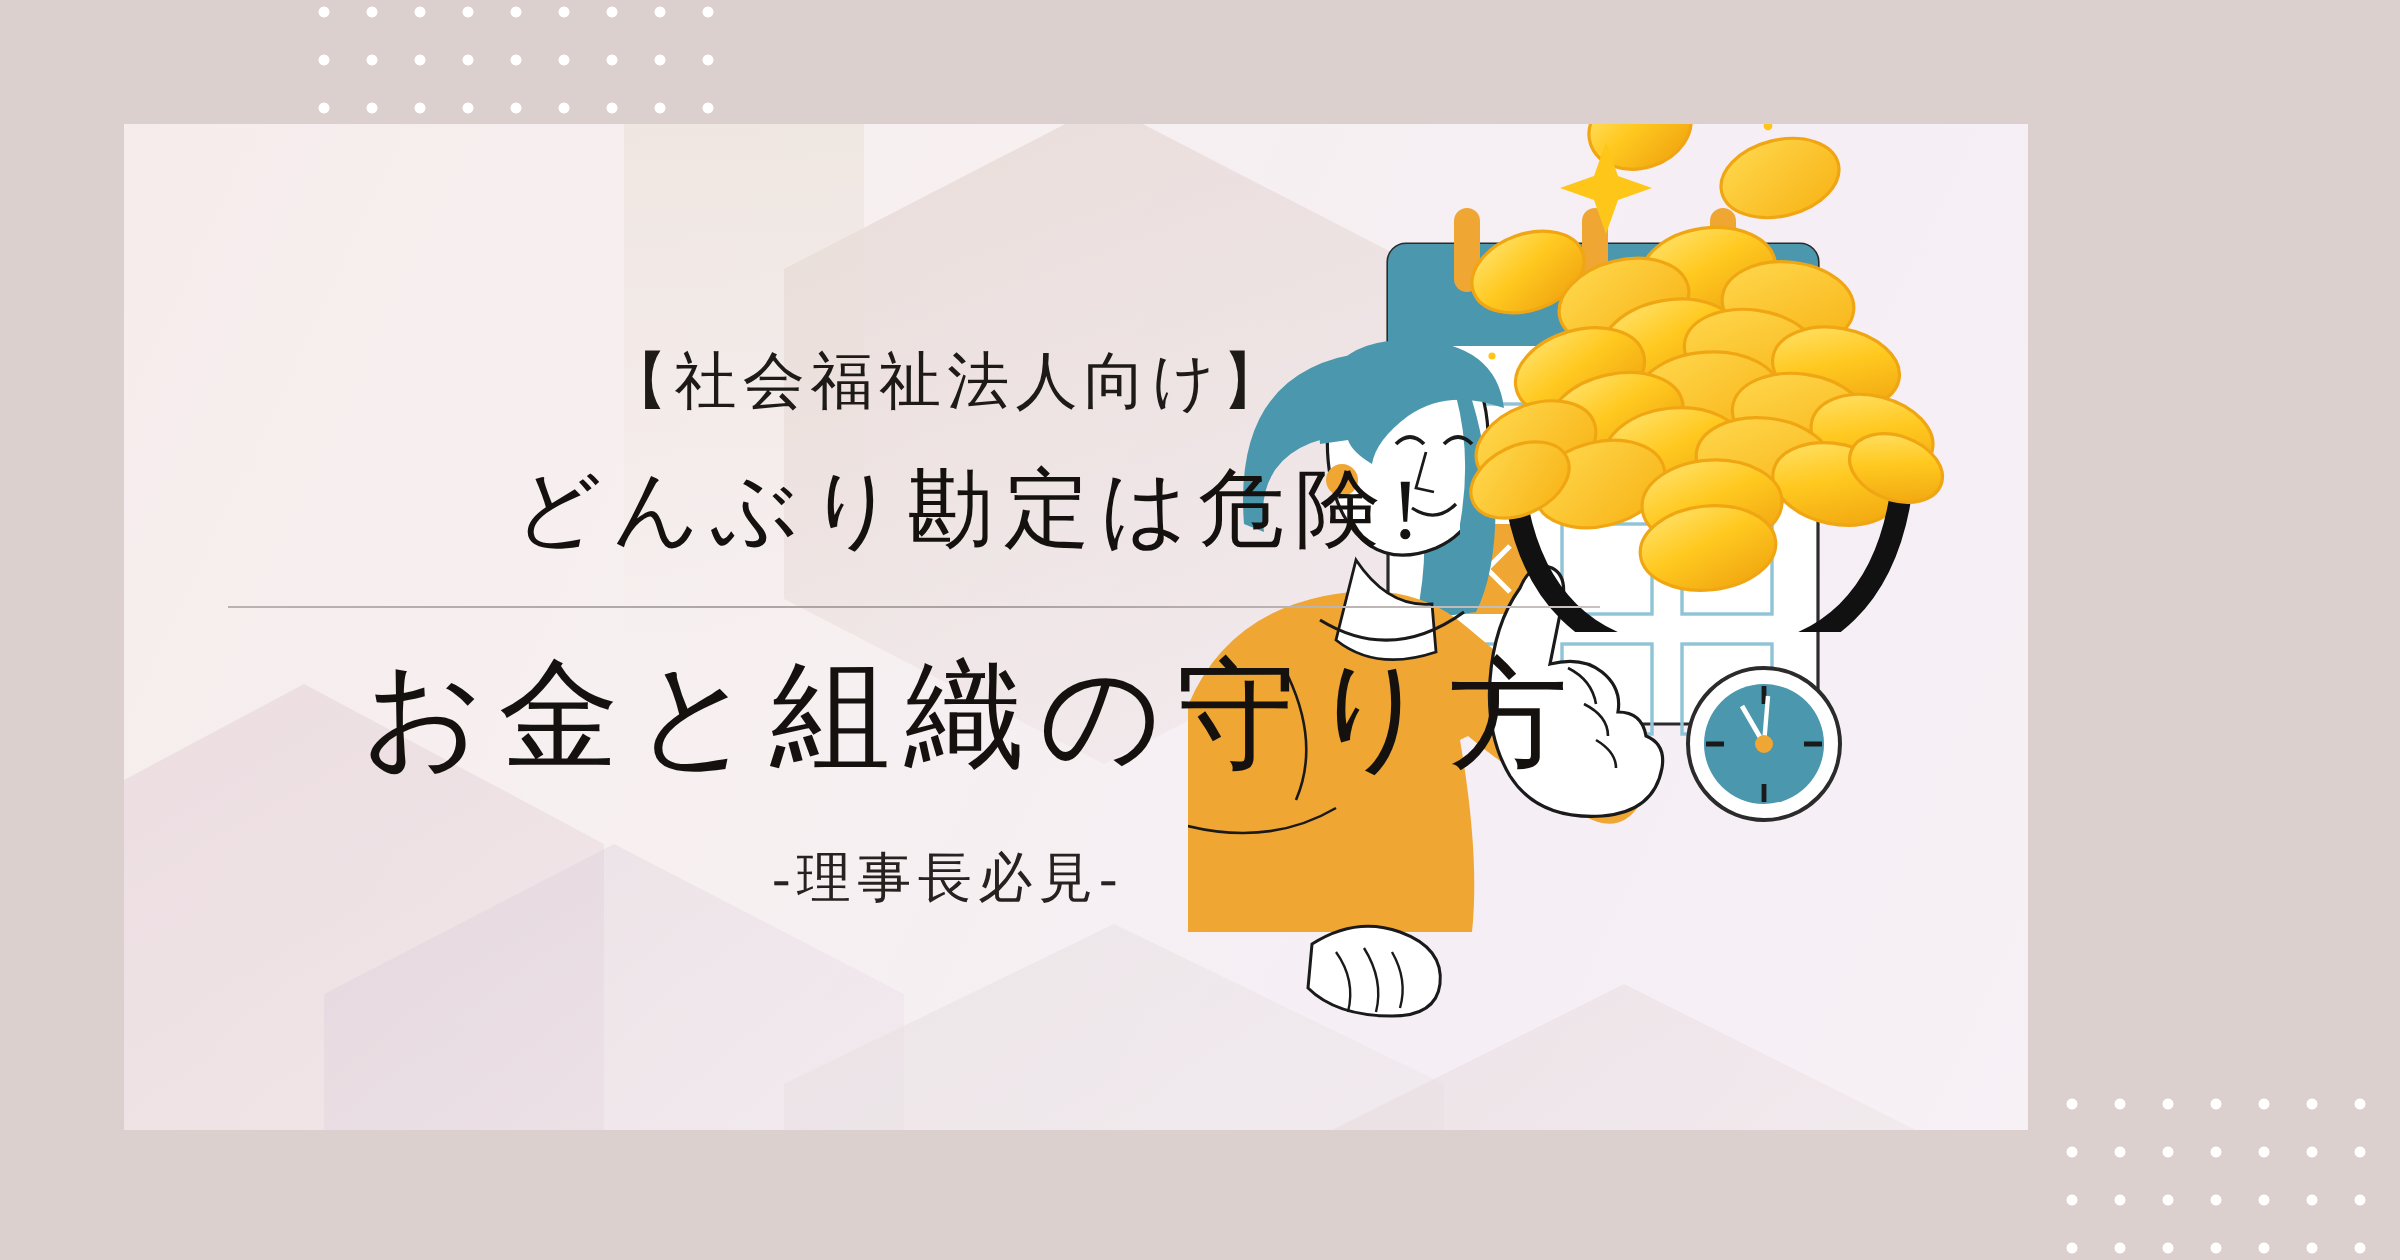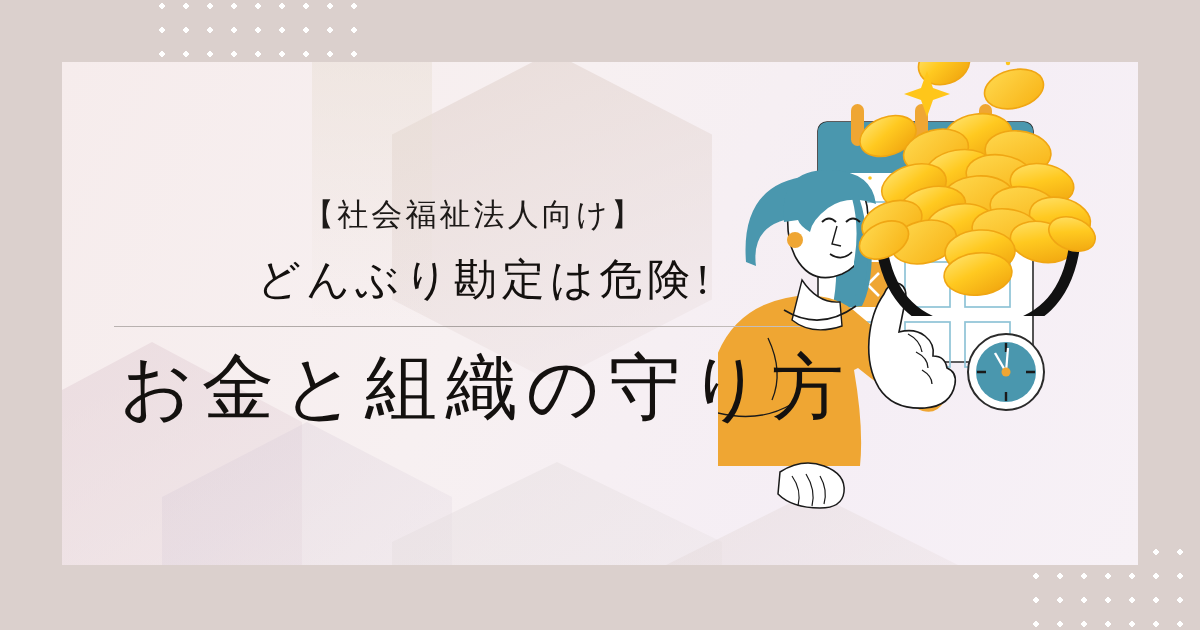--- a/index.html
+++ b/index.html
@@ -26,21 +26,21 @@
     background-position:0 0;
     pointer-events:none;
   }
   #dots-top-left  { left:150px; top:-6px;  width:220px; height:74px; }
   #dots-bottom-right { right:-4px; bottom:-6px; width:180px; height:96px; }
 
   
   #panel {
     position:absolute;
     left:62px; top:62px;
-    width:1076px; height:503px;
+    width:952px; height:503px;
     background:#f7eff0;
     overflow:hidden;
   }
 
   
   #panel-wash {
     position:absolute; inset:0;
     background:
       linear-gradient(115deg, rgba(246,236,236,1) 0%, rgba(247,240,241,1) 40%, rgba(245,238,245,1) 72%, rgba(247,241,246,1) 100%);
   }
@@ -100,21 +100,21 @@
   #headline-1 {
     font-size:43px; letter-spacing:.12em; color:#14110f;
     text-align:center; line-height:1.22; white-space:nowrap;
     padding-right:24px;
   }
   #rule {
     height:1px; width:686px; margin:20px 0 18px 0;
     background:linear-gradient(90deg, #b9b2b0 0%, #a9a2a0 55%, #c8c2c0 100%);
   }
   #headline-2 {
-    font-size:72px; letter-spacing:.12em; color:#14110f;
+    font-size:60px; letter-spacing:.12em; color:#14110f;
     text-align:center; line-height:1.22; white-space:nowrap;
     padding-right:24px;
   }
   #subline {
     font-size:27px; letter-spacing:.12em; color:#26221f;
     text-align:center; margin-top:26px; white-space:nowrap;
     padding-right:48px;
   }
 
   
@@ -137,20 +137,21 @@
     <div class="hexa" id="hex-left-low"></div>
     <div class="hexa" id="hex-mid-low"></div>
     <div class="hexa" id="hex-right-low"></div>
     <div id="band-vert"></div>
 
     <div id="copy">
       <div id="eyebrow">【社会福祉法人向け】</div>
       <div id="headline-1">どんぶり勘定は危険!</div>
       <div id="rule"></div>
       <div id="headline-2">お金と組織の守り方</div>
+      <div id="subline">-理事長必見-</div>
     </div>
 
     <div id="art">
       <svg width="420" height="503" viewBox="0 0 420 503" xmlns="http://www.w3.org/2000/svg">
         <defs>
           <linearGradient id="coinG" x1="0" y1="0" x2="0.6" y2="1">
             <stop offset="0%" stop-color="#ffe169"></stop>
             <stop offset="45%" stop-color="#ffc81f"></stop>
             <stop offset="100%" stop-color="#f2a911"></stop>
           </linearGradient>

